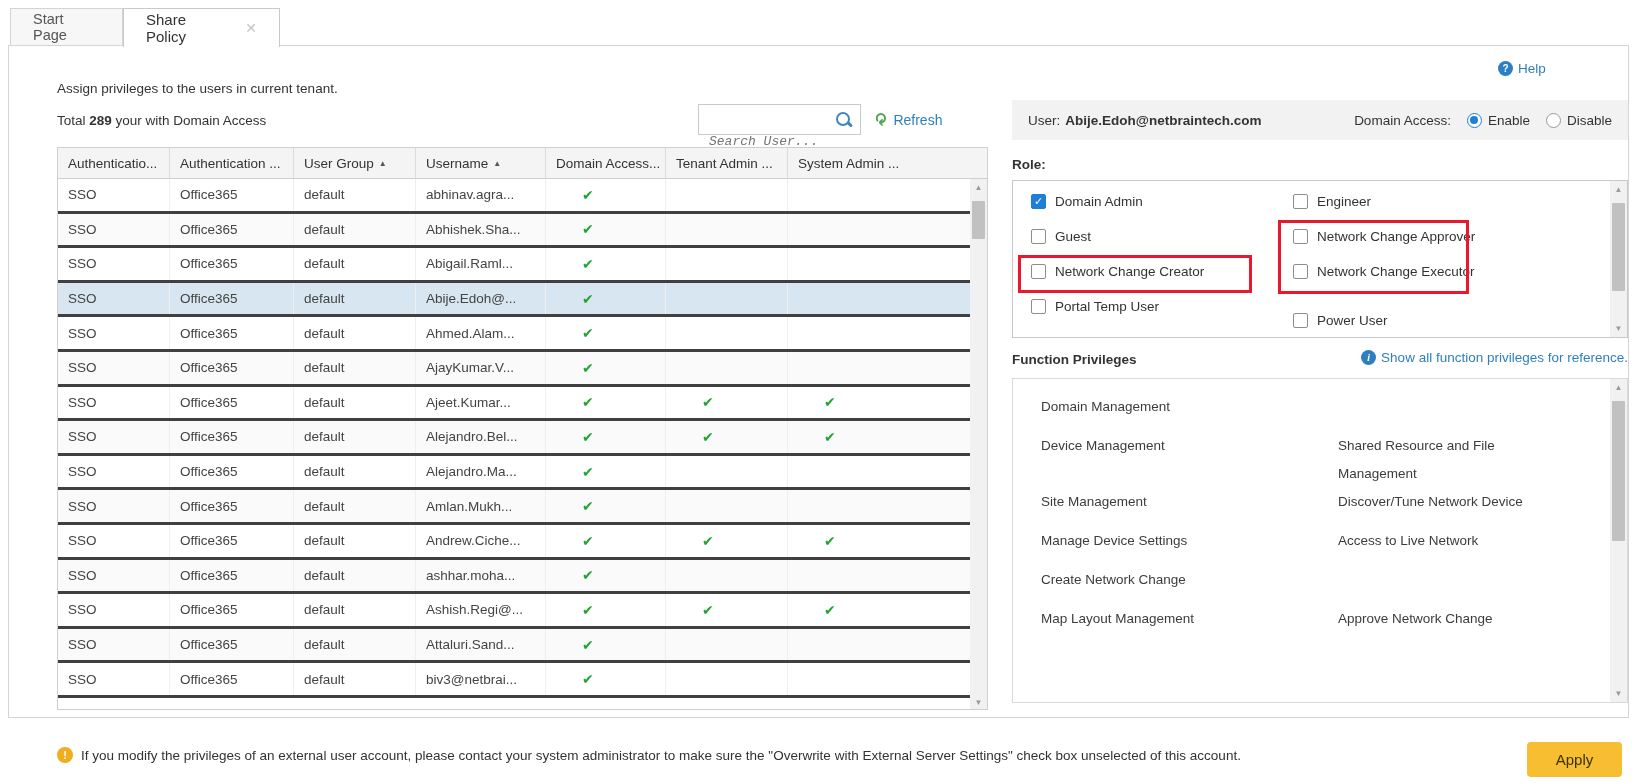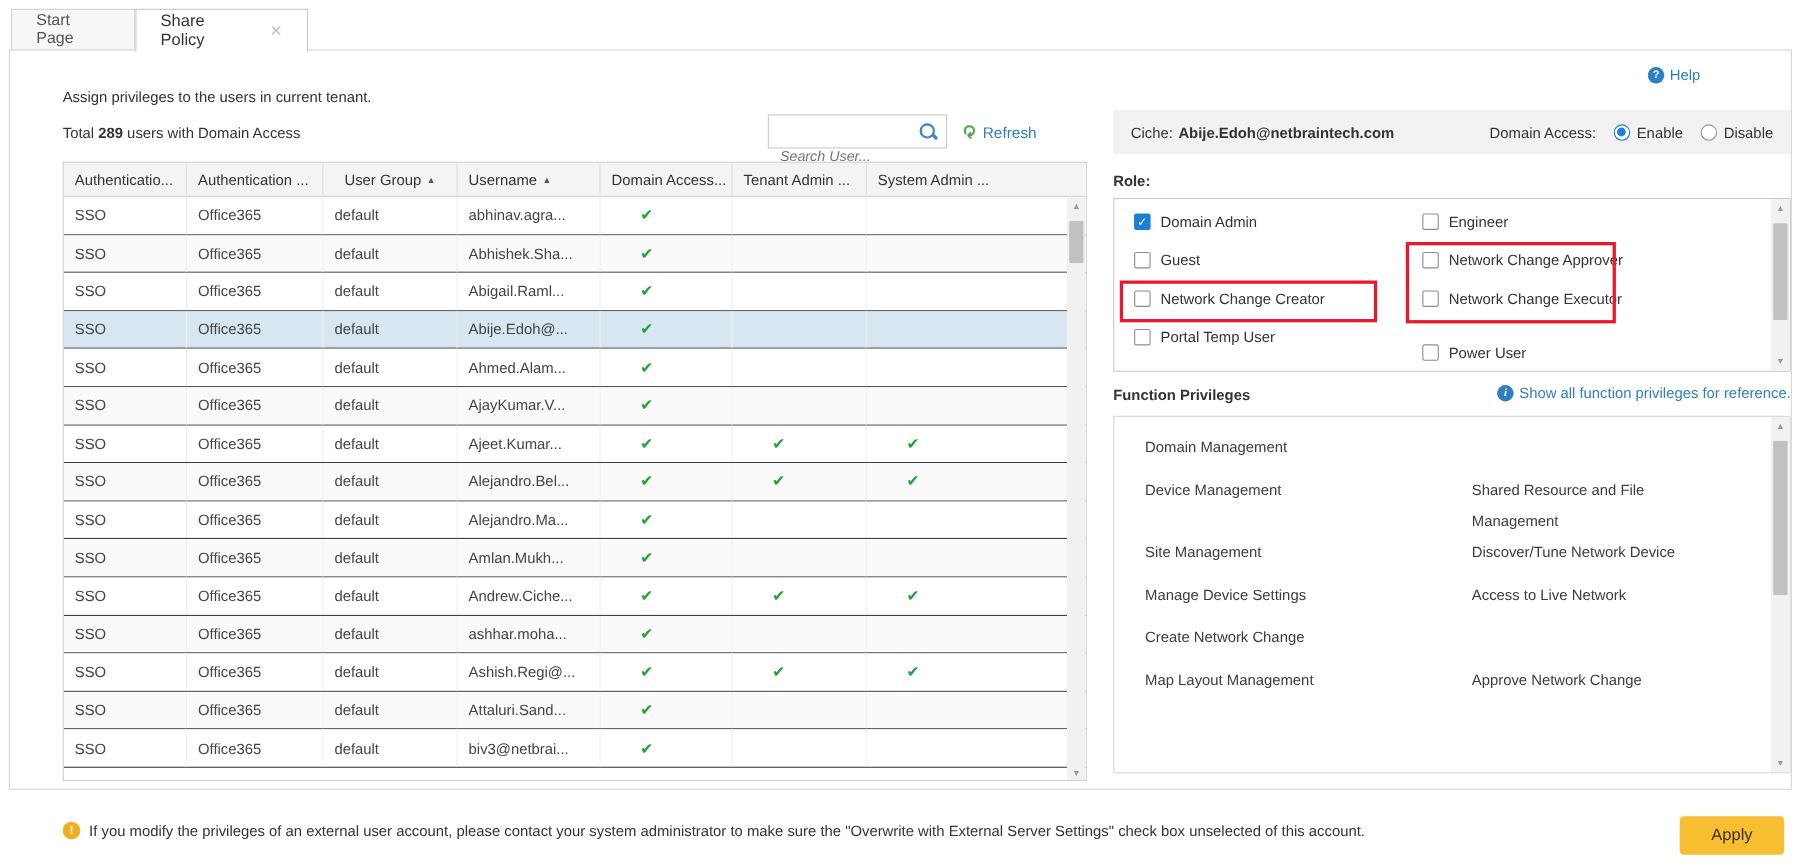--- a/index.html
+++ b/index.html
@@ -27,40 +27,40 @@
 
   .assign-text { position:absolute; left:57px; top:81px; font-size:13.5px; color:#333; z-index:4; }
   .total-line { position:absolute; left:57px; top:113px; font-size:13.5px; color:#333; z-index:4; }
   .total-line b { font-weight:bold; }
 
   
   .search-box { position:absolute; left:698px; top:104px; width:163px; height:31px;
                 border:1px solid #c9c9c9; background:#fff; display:flex; align-items:center; z-index:4; }
   .search-box input { flex:1; border:none; outline:none; padding:0 6px 0 10px; font-size:13px;
                       font-style:italic; color:#0f766e; width:110px; background:transparent;
-                      font-family:Liberation Sans, sans-serif;margin-top:43px; }
+                      font-family:Liberation Mono, monospace;margin-top:43px; }
   .mag { position:relative; width:20px; height:20px; margin-right:6px; }
   .mag::before { content:""; position:absolute; left:2px; top:2px; width:10px; height:10px;
                  border:2px solid #3d85c6; border-radius:50%; }
   .mag::after { content:""; position:absolute; left:13px; top:13px; width:6px; height:2.5px;
                 background:#3d85c6; transform:rotate(45deg); border-radius:2px; }
   .refresh { position:absolute; left:874px; top:110px; display:flex; align-items:center; gap:6px;
              color:#2e7fc2; font-size:14px; z-index:4; }
   .refresh .glyph { color:#52a552; font-size:16px; font-weight:bold; transform:rotate(90deg); display:inline-block; }
 
   
   .table { position:absolute; left:57px; top:147px; width:931px; height:563px;
            border:1px solid #cfcfcf; overflow:hidden; z-index:4; background:#fff; }
   .thead { display:flex; height:31px; background:#f4f4f4; border-bottom:1px solid #cfcfcf; }
   .th { display:flex; align-items:center; gap:5px; padding:0 10px; font-size:13.5px; color:#333;
         border-right:1px solid #dcdcdc; overflow:hidden; white-space:nowrap; }
   .th:last-child { border-right:none; flex:1; }
   .th .sort { font-size:8px; color:#555; }
   .tbody { position:relative; }
-  .tr { display:flex; height:34.6px; border-bottom:1px solid #404040; background:#fff; }
+  .tr { display:flex; height:34.6px; border-bottom:3px solid #404040; background:#fff; }
   .tr.alt { background:#fafafa; }
   .tr.selected { background:#d7e6f0; }
   .td { display:flex; align-items:center; padding:0 10px; font-size:13.5px; color:#444;
         border-right:1px solid #efefef; overflow:hidden; white-space:nowrap; }
   .td:last-child { border-right:none; flex:1; }
   .td.checkcell { padding-left:36px; }
   .check { color:#21a335; font-size:14px; font-weight:bold; }
 
   
   .vscroll { position:absolute; top:0; right:0; width:17px; background:#f1f1f1; }
@@ -127,40 +127,40 @@
   </div>
 
   <div class="panel"></div>
 
   <div class="help">
     <span class="icon-circle">?</span>
     <span>Help</span>
   </div>
 
   <div class="assign-text">Assign privileges to the users in current tenant.</div>
-  <div class="total-line"><span>Total </span><b>289</b><span> users with Domain Access</span></div>
+  <div class="total-line"><span>Total </span><b>289</b><span> your with Domain Access</span></div>
 
   <div class="search-box">
     <input type="text" placeholder="Search User..." style="">
     <span class="mag"></span>
   </div>
   <div class="refresh">
     <span class="glyph">⟳</span>
     <span>Refresh</span>
   </div>
 
   <div class="table">
     <div class="thead">
         <div class="th" style="width: 112px;">
           <span>Authenticatio...</span>
         </div>
         <div class="th" style="width: 124px;">
           <span>Authentication ...</span>
         </div>
-        <div class="th" style="width: 122px; justify-content: center;">
+        <div class="th" style="width: 122px;">
           <span>User Group</span>
           <span class="sort">▲</span>
         </div>
         <div class="th" style="width: 130px;">
           <span>Username</span>
           <span class="sort">▲</span>
         </div>
         <div class="th" style="width: 120px;">
           <span>Domain Access...</span>
         </div>
@@ -355,21 +355,21 @@
         </div>
       </div>
     <div class="vscroll" style="top:31px; height:532px;">
       <div class="arrow up">▲</div>
       <div class="arrow down">▼</div>
       <div class="thumb" style="top:22px; height:38px;"></div>
     </div>
   </div>
 
   <div class="user-bar">
-    <span>Ciche:</span>
+    <span>User:</span>
     <span class="email">Abije.Edoh@netbraintech.com</span>
     <span class="da-group">
       <span>Domain Access:</span>
       <span class="radio-opt">
         <span class="radio on"></span>
         <span>Enable</span>
       </span>
       <span class="radio-opt">
         <span class="radio"></span>
         <span>Disable</span>

